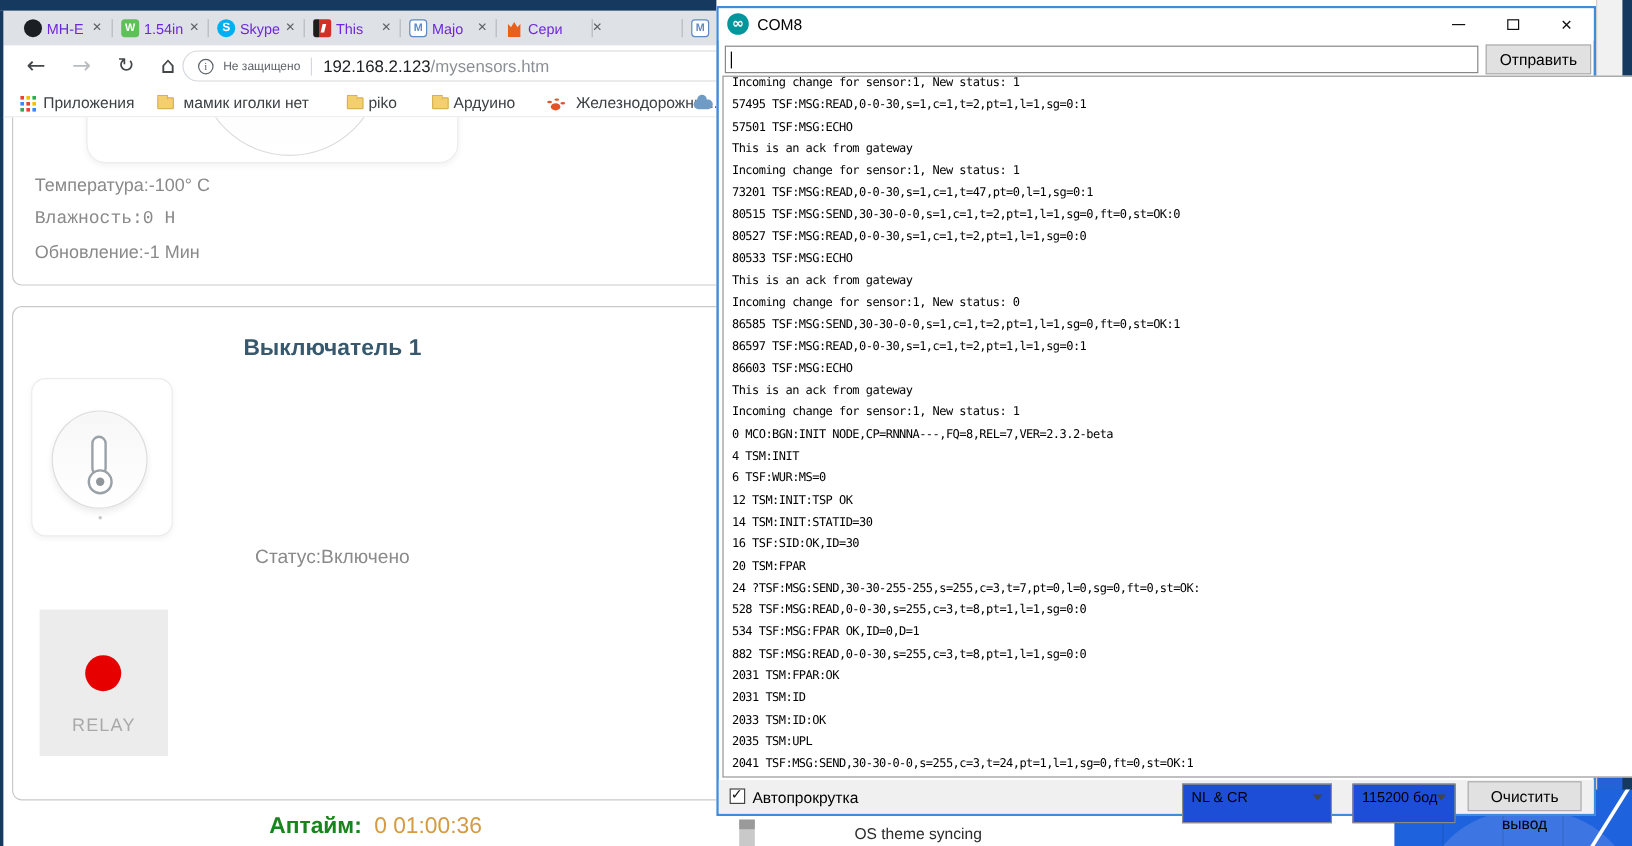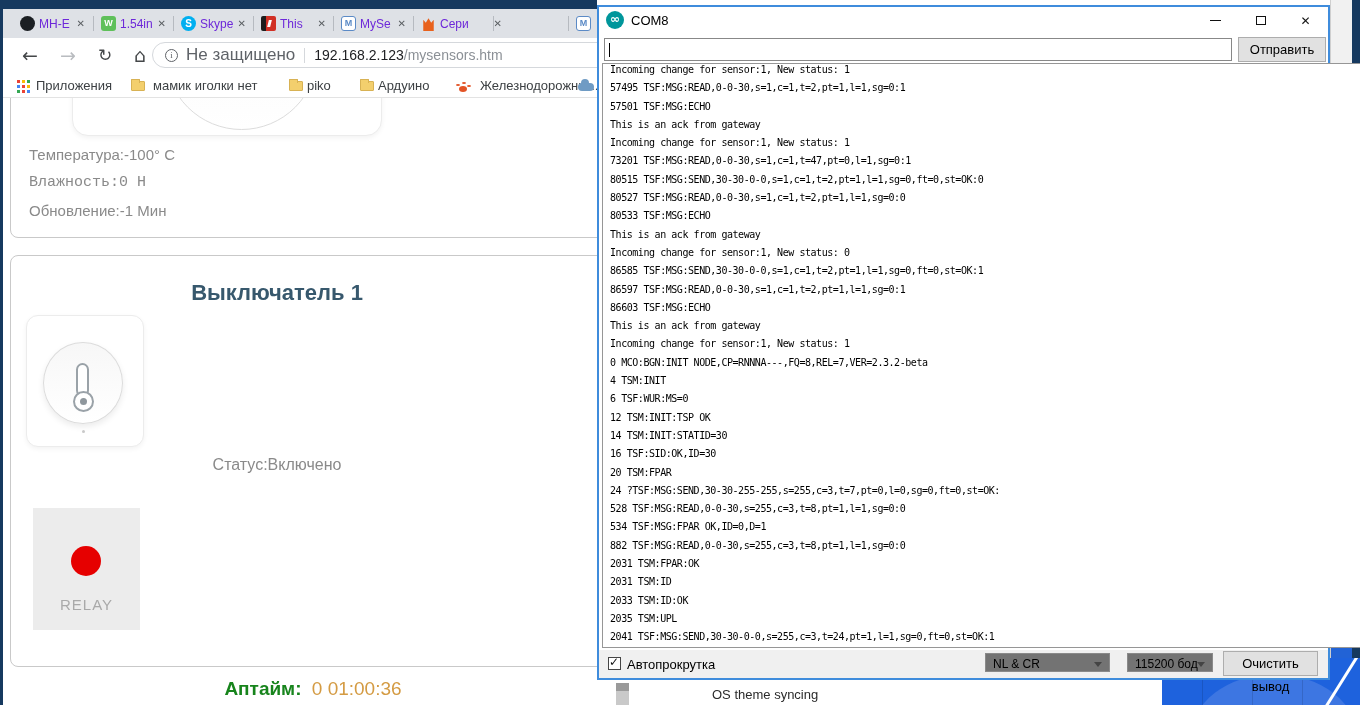--- a/index.html
+++ b/index.html
@@ -18,21 +18,21 @@
   .fav-green { background:#5fc05a; border-radius:3px; color:#fff; font-size:9px; font-weight:bold; text-align:center; line-height:15px; }
   .fav-skype { background:#00aff0; border-radius:50%; color:#fff; font-size:10px; font-weight:bold; text-align:center; line-height:15px; }
   .fav-myse { background:linear-gradient(90deg,#1d1d1d 0 34%,#d13025 34% 100%); border-radius:2px; }
   .fav-myse::after { content:""; position:absolute; left:7px; top:4px; width:3px; height:7px; background:#fff; transform:skewX(-14deg); }
   .fav-mhex { border:1.5px solid #5b8ac6; border-radius:3px; color:#5b8ac6; font-size:9px; font-weight:bold; text-align:center; line-height:12px; background:#fff; }
   .fav-cat { background:#e8611c; clip-path:polygon(15% 100%,15% 25%,32% 45%,50% 15%,68% 45%,85% 25%,85% 100%); }
   .toolbar { left:3px; top:38px; width:594px; height:34px; background:#fff; overflow:hidden; }
   .navglyph { position:absolute; top:6px; font-family:"DejaVu Sans",sans-serif; font-size:19px; color:#444749; }
   .urlpill { position:absolute; left:149px; top:4px; width:470px; height:26px; border:1px solid #d5d8dc; border-radius:13px; background:#fff; display:flex; align-items:center; padding-left:12px; }
   .infoicon { width:13px; height:13px; border:1.3px solid #5f6368; border-radius:50%; font-size:9px; color:#5f6368; text-align:center; line-height:11px; font-family:"Liberation Serif",serif; }
-  .seclabel { font-size:17px; color:#5f6368; margin-left:8px; white-space:nowrap; }
+  .seclabel { font-size:10px; color:#5f6368; margin-left:8px; white-space:nowrap; }
   .urldiv { width:1px; height:15px; background:#d5d8dc; margin:0 9px; }
   .urlhost { font-size:14px; color:#202124; white-space:nowrap; }
   .urlpath { font-size:14px; color:#8b9096; white-space:nowrap; }
   .bookbar { left:3px; top:72px; width:594px; height:26px; background:#fff; border-bottom:1px solid #e3e3e3; overflow:hidden; }
   .bklabel { position:absolute; top:6px; font-size:13px; color:#3c4043; white-space:nowrap; }
   .folder { position:absolute; top:9px; width:14px; height:10px; background:#f3cf6d; border:1px solid #d8b254; border-radius:1px; }
   .folder::before { content:""; position:absolute; left:-1px; top:-3px; width:7px; height:3px; background:#f3cf6d; border:1px solid #d8b254; border-bottom:none; border-radius:1px 1px 0 0; }
   .appsgrid { position:absolute; left:14px; top:8px; width:3px; height:3px; background:#ea4335;
     box-shadow:5px 0 #fbbc05,10px 0 #34a853,0 5px #4285f4,5px 5px #ea4335,10px 5px #fbbc05,0 10px #34a853,5px 10px #ea4335,10px 10px #4285f4; }
   .paw { position:absolute; left:456px; top:14px; width:8px; height:6px; background:#e35426; border-radius:50%;
@@ -54,21 +54,21 @@
   .wctl { width:45px; height:27px; display:flex; align-items:center; justify-content:center; }
   .sm-input { position:absolute; left:5px; top:31px; width:628px; height:23px; border:1px solid #888; background:#fff; }
   .sm-caret { position:absolute; left:4px; top:4px; width:1px; height:14px; background:#000; }
   .btn { position:absolute; background:#e1e1e1; border:1px solid #adadad; font-size:13px; color:#000; text-align:center; font-family:"Liberation Sans",sans-serif; }
   .logbox { position:absolute; left:3px; top:56px; width:810px; height:585px; border:1px solid #969696; background:#fff; overflow:hidden; }
   .logpre { margin-top:-5px; padding:2px 0 0 7px; font-family:"DejaVu Sans Mono",monospace; font-size:10px; letter-spacing:-0.45px; line-height:18.3px; color:#000; white-space:pre; }
   .sbar { position:absolute; right:0; top:0; width:17px; height:100%; background:#f0f0f0; border-left:1px solid #e2e2e2; }
   .tri-up { width:0; height:0; border-left:4px solid transparent; border-right:4px solid transparent; border-bottom:5px solid #595959; }
   .tri-down { width:0; height:0; border-left:4px solid transparent; border-right:4px solid transparent; border-top:5px solid #595959; }
   .sm-bottombar { position:absolute; left:0; top:643px; width:729px; height:28px; background:#f0f0f0; display:block; }
-  .combo { position:absolute; top:3px; height:19px; background:#737373; border:1px solid #8a8a8a; font-size:12px; color:#000; padding:3px 0 0 7px; }
+  .combo { position:absolute; top:3px; height:33px; background:#1d4ed8; border:1px solid #8a8a8a; font-size:12px; color:#000; padding:3px 0 0 7px; }
   .combo .tri-down { position:absolute; right:7px; top:8px; border-top-color:#444; }
   .chk { position:absolute; left:9px; top:7px; width:13px; height:13px; background:#fff; border:1px solid #454545; }
   .chk span { position:absolute; left:0px; top:-3px; font-size:12px; color:#111; font-family:"DejaVu Sans",sans-serif; }
   
   .strip { left:1330px; top:0; width:22px; height:660px; background:#f1f1f1; border-left:1px solid #cfcfcf; }
   .strip-item { position:absolute; left:0; width:100%; text-align:center; color:#4f4f4f; }
   .strip-hr { position:absolute; left:2px; width:18px; height:1px; background:#cfcfcf; }
   .faint { background:#e6e6e6; }
   .corner-blue { left:1162px; top:658px; width:198px; height:47px; background:#1e62dd; overflow:hidden; }
 </style>
@@ -98,21 +98,21 @@
   </div>
   <div class="tabsep" style="left:250px;"></div>
   <div class="tab" style="left:252px;width:77px;">
     <span class="fav fav-myse"></span>
     <span class="tab-label">This</span>
     <span class="tab-close">✕</span>
   </div>
   <div class="tabsep" style="left:330px;"></div>
   <div class="tab" style="left:332px;width:77px;">
     <span class="fav fav-mhex">M</span>
-    <span class="tab-label">MySe</span>
+    <span class="tab-label">Majo</span>
     <span class="tab-close">✕</span>
   </div>
   <div class="tabsep" style="left:410px;"></div>
   <div class="tab" style="left:412px;width:93px;">
     <span class="fav fav-cat"></span>
     <span class="tab-label">Сери</span>
     <span class="tab-close">✕</span>
   </div>
   <div class="tabsep" style="left:490px;"></div>
   <div class="tabsep" style="left:565px;"></div>
@@ -152,21 +152,21 @@
 <div class="abs page">
 
   <div class="card" style="left:7px;top:-62px;width:600px;height:202px;"></div>
   <div class="photo-frame" style="left:69px;top:-70px;width:310px;height:108px;"></div>
   <div class="devcircle" style="left:162px;top:-121px;width:153px;height:153px;"></div>
   <div class="pagetext" style="left:26px;top:48px;">Температура:-100° C</div>
   <div class="pagetext" style="left:26px;top:76px;font-family:Liberation Mono, monospace;">Влажность:0 Н</div>
   <div class="pagetext" style="left:26px;top:104px;">Обновление:-1 Мин</div>
 
   <div class="card" style="left:7px;top:157px;width:600px;height:412px;"></div>
-  <div class="abs ctr" style="left:4px;top:182px;width:540px;font-size:22px;font-weight:bold;color:#37586d;">Выключатель 1</div>
+  <div class="abs ctr" style="left:4px;top:182px;width:540px;font-size:19px;font-weight:bold;color:#37586d;">Выключатель 1</div>
   <div class="photo-frame" style="left:23px;top:217px;width:118px;height:132px;border-radius:12px;"></div>
   <div class="devcircle" style="left:40px;top:244px;width:80px;height:82px;box-shadow:0 3px 6px rgba(0,0,0,.08);"></div>
   <div class="thermo-part" style="left:73px;top:265px;width:13px;height:34px;border-radius:7px;"></div>
   <div class="thermo-part" style="left:70px;top:293px;width:21px;height:21px;border-radius:50%;"></div>
   <div class="abs" style="left:77px;top:300px;width:7px;height:7px;border-radius:50%;background:#8f979d;"></div>
   <div class="abs" style="left:79px;top:332px;width:3px;height:3px;border-radius:50%;background:#c9c9c9;"></div>
   <div class="abs ctr pagetext" style="left:4px;top:358px;width:540px;font-size:16px;">Статус:Включено</div>
 
   <div class="abs" style="left:30px;top:410px;width:107px;height:122px;background:#ececec;">
     <div class="abs" style="left:38px;top:38px;width:30px;height:30px;border-radius:50%;background:#e60000;"></div>

